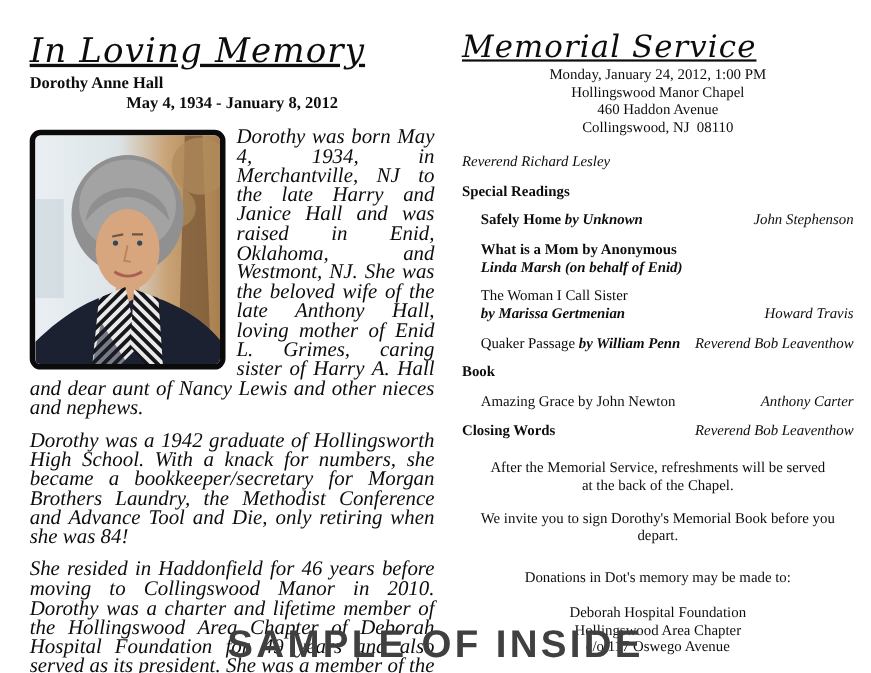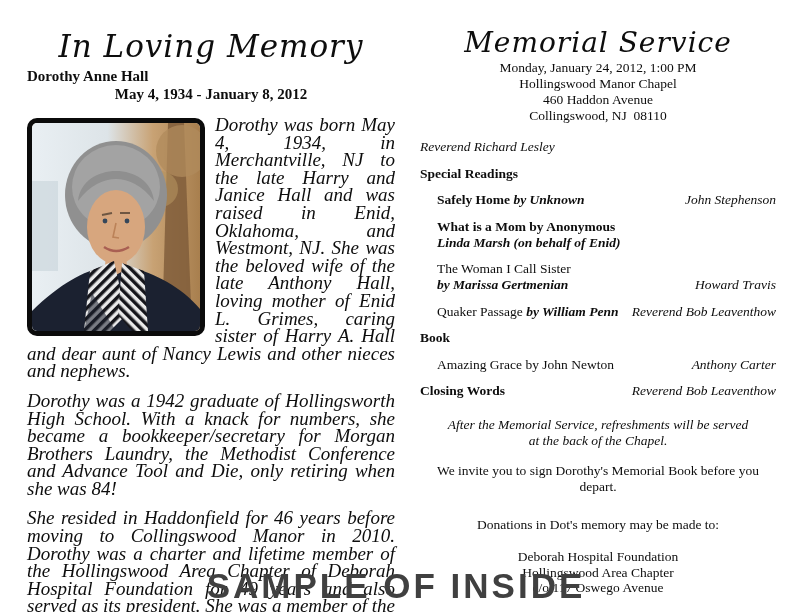--- a/index.html
+++ b/index.html
@@ -4,21 +4,21 @@
 <style>
   html,body{margin:0;padding:0;background:#ffffff;}
   .sheet{
     position:relative;width:792px;height:612px;background:#ffffff;
     font-family:"Liberation Serif", serif;color:#0d0d0d;overflow:hidden;
   }
   
   .page-left{position:absolute;left:27px;top:28px;width:368px;}
   .script-title{
     font-family:"DejaVu Serif", serif;font-style:italic;font-weight:500;
-    font-size:31px;text-align:center;letter-spacing:1px;line-height:36px;
+    font-size:31px;letter-spacing:1px;line-height:36px;text-decoration:underline;
   }
   .deceased-name{font-weight:bold;font-size:15px;line-height:18px;margin-top:3px;}
   .deceased-dates{text-align:center;font-weight:bold;font-size:15px;line-height:18px;}
   .bio{margin-top:13px;font-style:italic;font-size:19px;line-height:17.6px;text-align:justify;}
   .bio p{margin:0 0 12px 0;}
   .photo-frame{
     float:left;width:168px;height:208px;border:5px solid #0b0b0b;border-radius:10px;
     margin:2px 10px 8px 0;overflow:hidden;background:#d8d3c8;
   }
   .photo-frame svg{display:block;}
@@ -28,21 +28,21 @@
   .event-line{text-align:center;font-size:13.5px;line-height:16px;white-space:pre-wrap;}
   .program{margin-top:15px;}
   .program-row{display:flex;justify-content:space-between;align-items:flex-end;margin-bottom:10.5px;}
   .program-row.indent{padding-left:17px;}
   .prog-line{line-height:16px;}
   .seg-bold{font-weight:bold;}
   .seg-italic{font-style:italic;font-weight:bold;}
   .seg-roman{}
   .prog-name{font-style:italic;white-space:nowrap;text-align:right;line-height:16px;}
   .note-center{text-align:center;line-height:16px;white-space:pre-wrap;}
-  .note-refreshments{margin-top:18px;font-style:italic;}
+  .note-refreshments{margin-top:18px;}
   .note-invite{margin-top:14px;}
   .note-donations{margin-top:22px;}
   .fund{margin-top:16px;}
   .fund div{text-align:center;line-height:15.5px;white-space:pre-wrap;}
   
   .watermark{
     position:absolute;left:0;right:0;top:568px;text-align:center;
     font-family:"Liberation Sans", sans-serif;font-weight:bold;
     font-size:35px;letter-spacing:3px;color:#404040;line-height:36px;
   }

